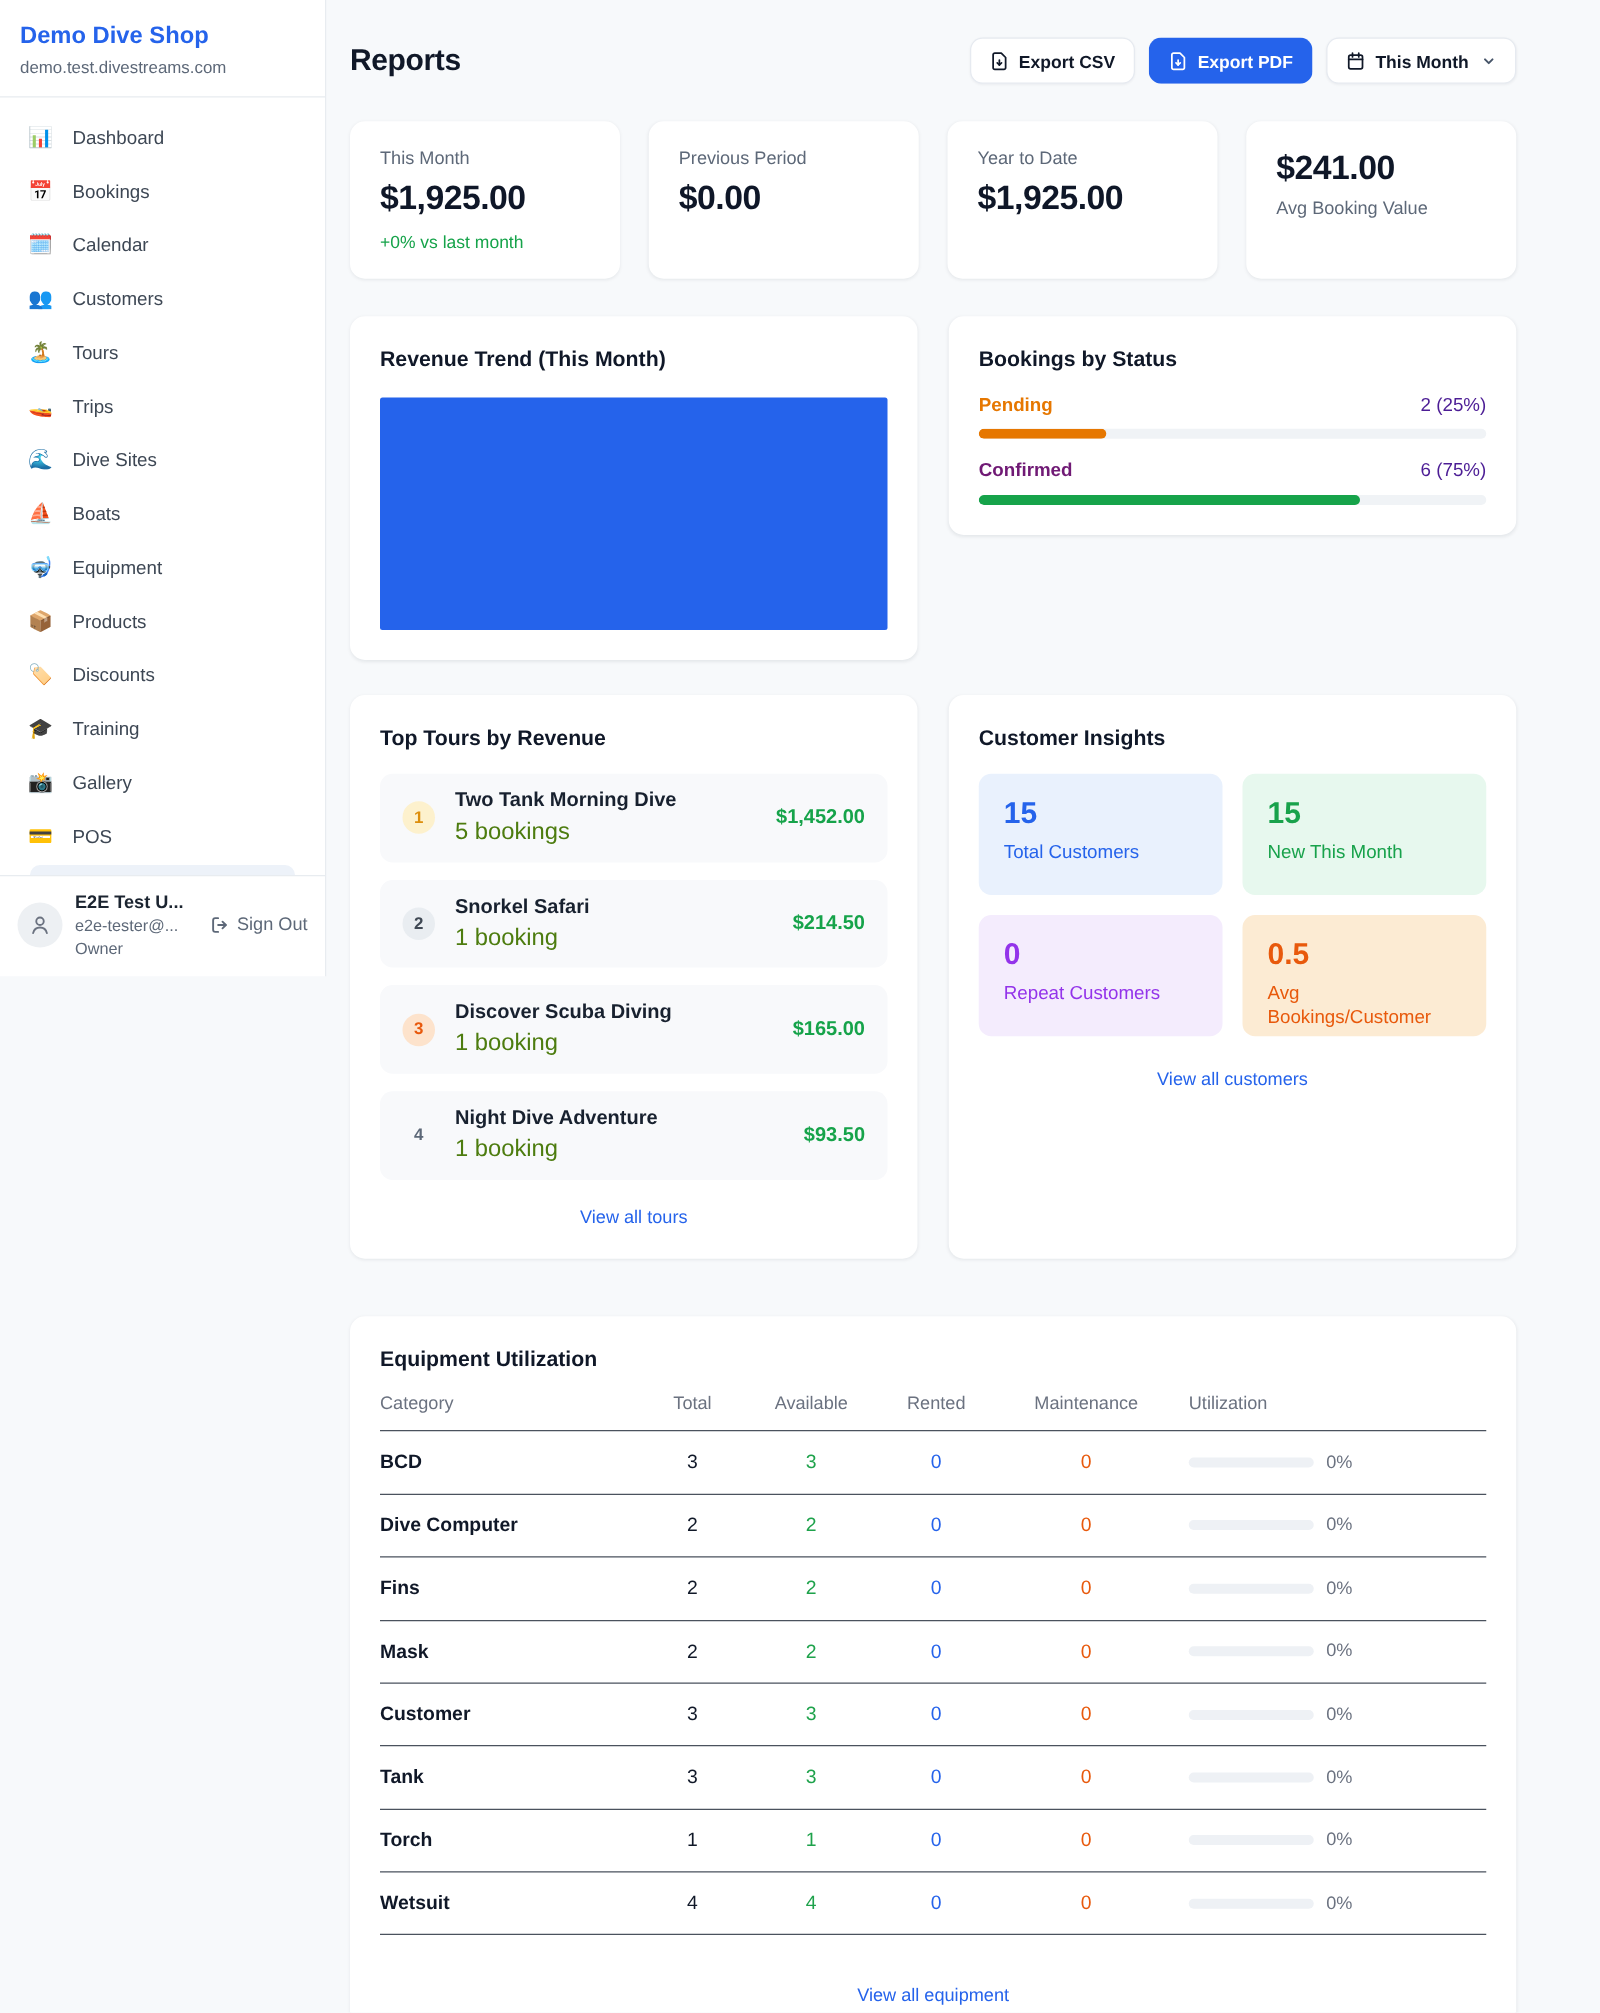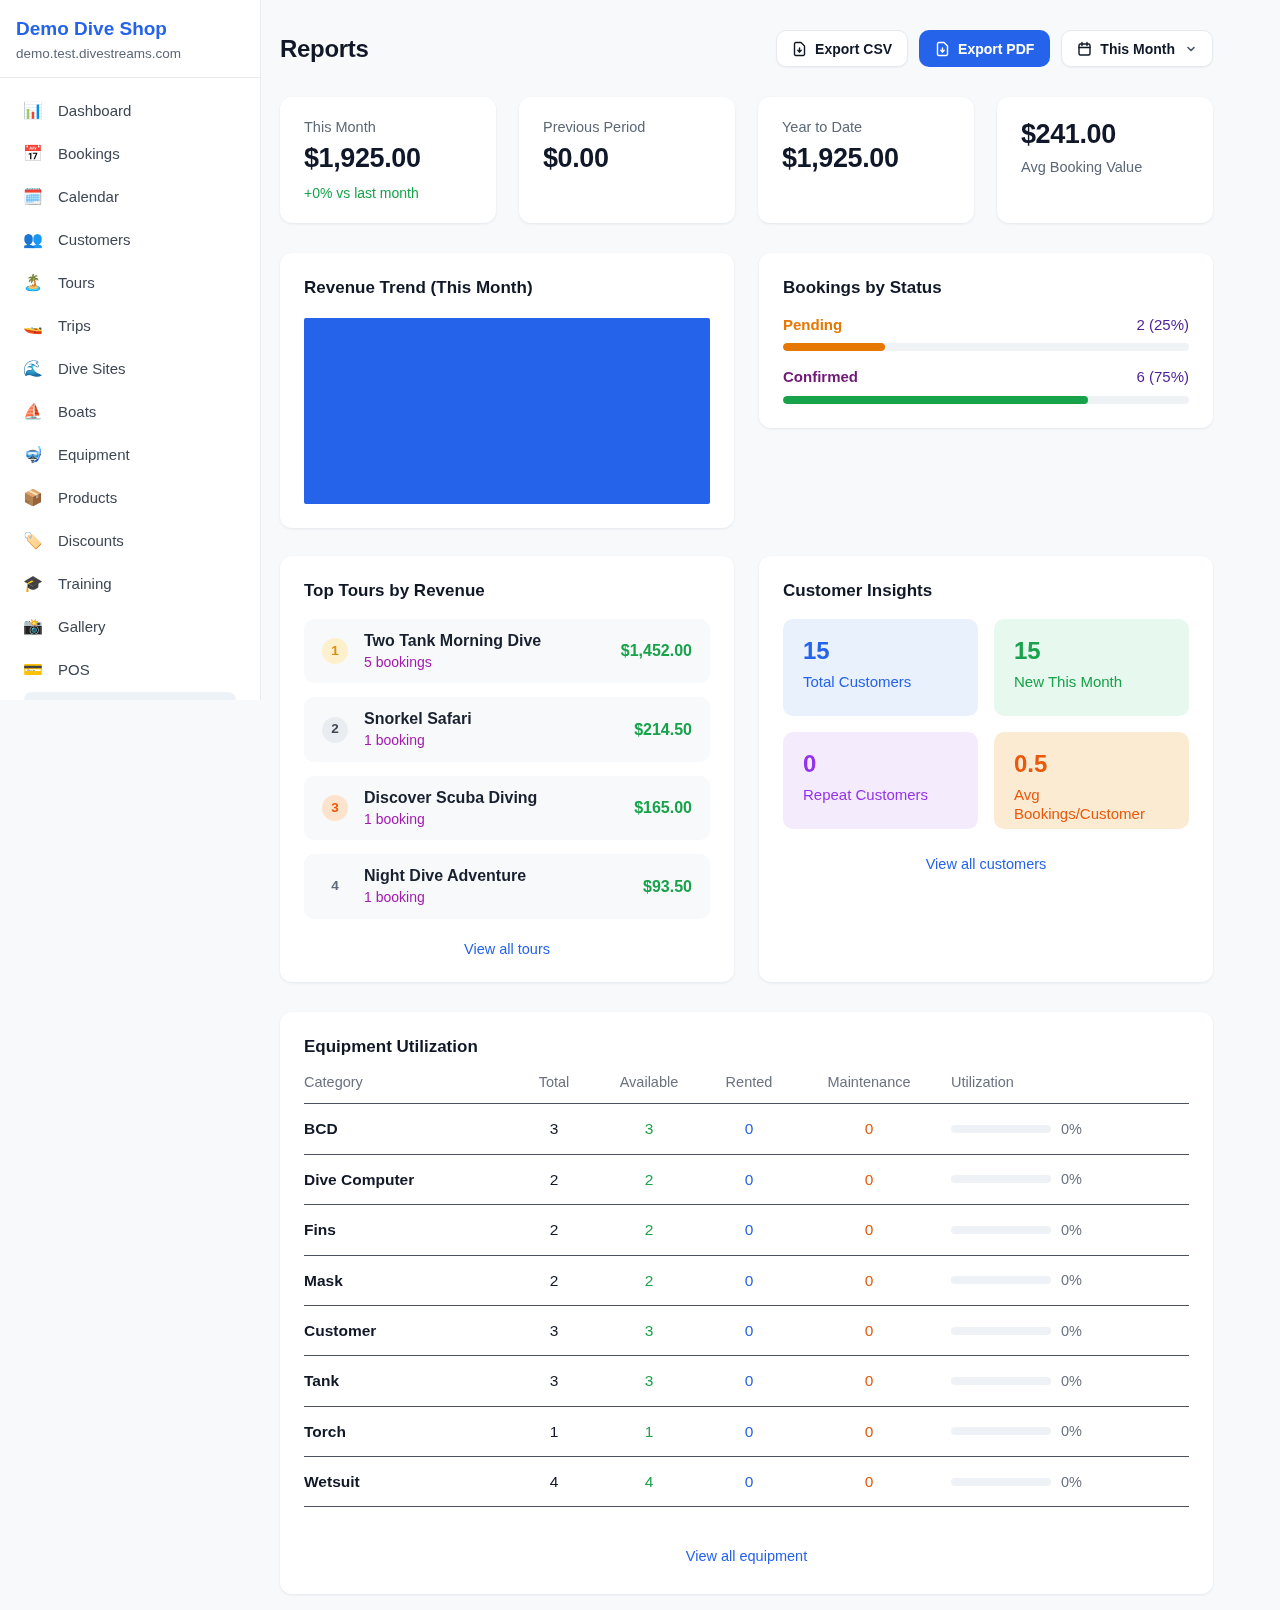--- a/index.html
+++ b/index.html
@@ -36,21 +36,21 @@
   
   .stats { display:grid; grid-template-columns:repeat(4,1fr); gap:23px; margin-bottom:30px; }
   .stat-card { background:#fff; border-radius:12px; padding:21px 24px; box-shadow:0 1px 3px rgba(16,24,40,.08); min-height:124px; }
   .stat-label { font-size:14.5px; color:#5d6878; }
   .stat-value { font-size:27px; font-weight:800; letter-spacing:-0.4px; margin-top:6px; color:#0f1728; }
   .stat-delta { font-size:14px; color:#16a34a; margin-top:9px; font-weight:500; }
   .stat-card.value-first .stat-value { margin-top:0; }
   .stat-card.value-first .stat-label { margin-top:6px; }
   
   .row2 { display:grid; grid-template-columns:1fr 1fr; gap:25px; align-items:start; margin-bottom:28px; }
-  .row3 { display:grid; grid-template-columns:1fr 1fr; gap:25px; margin-bottom:30px; }
+  .row3 { display:grid; grid-template-columns:1fr 1fr; gap:25px; margin-bottom:46px; }
   .card { background:#fff; border-radius:12px; padding:24px; box-shadow:0 1px 3px rgba(16,24,40,.08); }
   .card-title { font-size:17px; font-weight:700; color:#101828; }
   .chart-box { margin-top:19px; height:186px; background:#2563eb; border-radius:2px; }
   
   .status-row { margin-top:17px; }
   .status-head { display:flex; justify-content:space-between; font-size:15px; }
   .status-label { font-weight:600; }
   .status-label.pending { color:#e67700; }
   .status-label.confirmed { color:#701a75; }
   .status-count { color:#4c1d95;margin-left:36px; }
@@ -60,21 +60,21 @@
   .fill.confirmed { background:#16a34a; }
   
   .tour-list { margin-top:18px; }
   .tour-item { display:flex; align-items:center; gap:16px; background:#f8f9fb; border-radius:10px; padding:12px 18px; margin-bottom:14px; min-height:64px; }
   .rank { width:26px; height:26px; border-radius:50%; display:flex; align-items:center; justify-content:center; font-size:13.5px; font-weight:700; flex:none; }
   .rank.r1 { background:#fdf1cd; color:#dd8e0c; }
   .rank.r2 { background:#e9edf1; color:#3f4854; }
   .rank.r3 { background:#fde3cc; color:#e8590c; }
   .rank.r4 { background:transparent; color:#5d6878; }
   .tour-name { font-size:16px; font-weight:600; color:#18212f; }
-  .tour-sub { font-size:14px; color:#a21caf; margin-top:3px; }
+  .tour-sub { font-size:19px; color:#4d7c0f; margin-top:3px; }
   .tour-amt { margin-left:auto; font-size:16px; font-weight:700; color:#16a34a; }
   .view-link { display:block; text-align:center; color:#2563eb; font-size:14.5px; font-weight:500; margin-top:21px; text-decoration:none; cursor:pointer; }
   
   .ins-grid { display:grid; grid-template-columns:1fr 1fr; gap:16px; margin-top:18px; }
   .tile { border-radius:10px; padding:17px 20px; height:97px; }
   .tile-value { font-size:24px; font-weight:800; }
   .tile-label { font-size:15px; margin-top:7px; }
   .tile.blue { background:#e9f1fd; } .tile.blue * { color:#2563eb; }
   .tile.green { background:#e7f8ee; } .tile.green * { color:#18a24b; }
   .tile.purple { background:#f4ecfd; } .tile.purple * { color:#9333ea; }
@@ -160,20 +160,41 @@
     <div class="nav-item">
         <span class="nav-icon">📸</span>
         <span>Gallery</span>
       </div>
     <div class="nav-item">
         <span class="nav-icon">💳</span>
         <span>POS</span>
       </div>
     <div class="nav-partial"></div>
   </nav>
+  <div class="side-footer">
+    <div class="avatar">
+      <svg width="18" height="18" viewBox="0 0 18 18" fill="none" stroke="currentColor" stroke-width="1.5" stroke-linecap="round">
+        <circle cx="9" cy="6" r="3"></circle>
+          <path d="M3.5 15.5c.7-3 2.9-4.5 5.5-4.5s4.8 1.5 5.5 4.5"></path>
+      </svg>
+    </div>
+    <div>
+      <div class="user-name">E2E Test U...</div>
+      <div class="user-email">e2e-tester@...</div>
+      <div class="user-role">Owner</div>
+    </div>
+    <div class="signout">
+      <svg width="16" height="16" viewBox="0 0 16 16" fill="none" stroke="currentColor" stroke-width="1.5" stroke-linecap="round" stroke-linejoin="round">
+        <path d="M6.5 2.5H4.2A1.7 1.7 0 0 0 2.5 4.2v7.6a1.7 1.7 0 0 0 1.7 1.7h2.3"></path>
+          <path d="M10 5.3 12.7 8 10 10.7"></path>
+          <path d="M6.5 8h6"></path>
+      </svg>
+      <span>Sign Out</span>
+    </div>
+  </div>
 </aside>
 
 <main class="main">
 
   <div class="page-head">
     <h1 class="page-title">Reports</h1>
     <div class="actions">
       <button class="btn btn-light">
         <svg width="15" height="16" viewBox="0 0 15 16" fill="none" stroke="currentColor" stroke-width="1.4" stroke-linecap="round" stroke-linejoin="round">
           <path d="M9 1.5H3.8A1.3 1.3 0 0 0 2.5 2.8v10.4a1.3 1.3 0 0 0 1.3 1.3h7.4a1.3 1.3 0 0 0 1.3-1.3V5z"></path>

